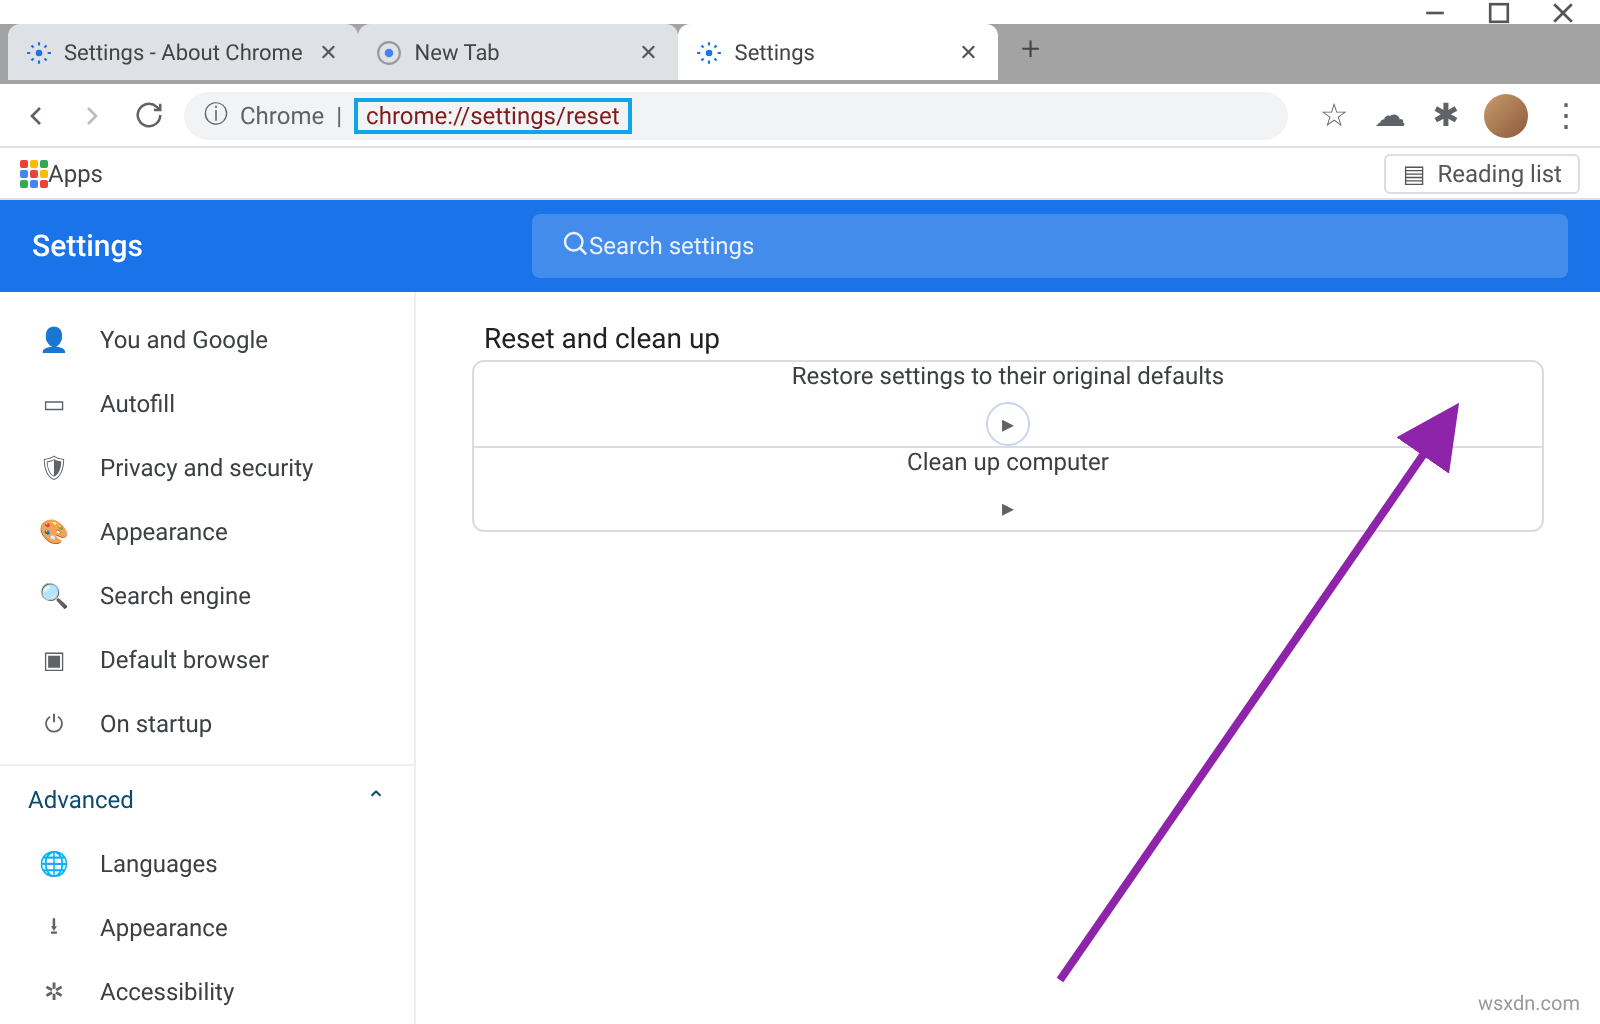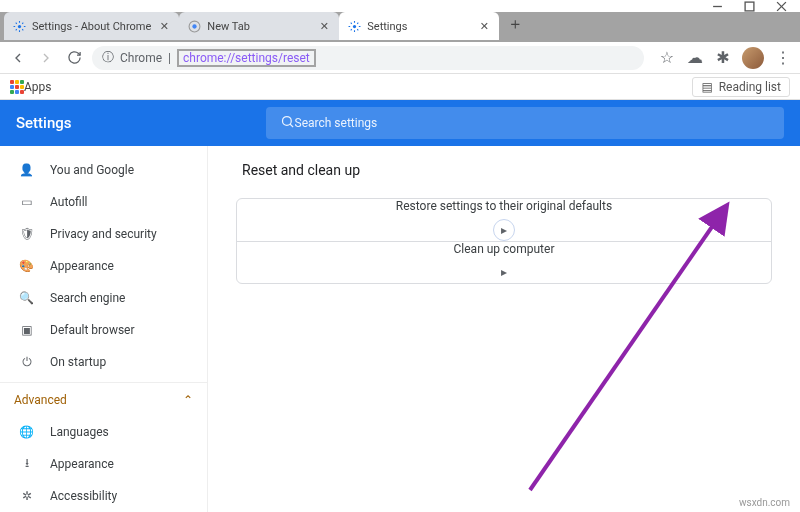--- a/index.html
+++ b/index.html
@@ -18,21 +18,21 @@
   .tab .favico { width:14px;height:14px; display:flex;align-items:center;justify-content:center; }
   .tab-close { margin-left:auto; width:14px;height:14px; color:#555; display:flex;align-items:center;justify-content:center; }
   .newtab { width:24px;height:24px; display:flex;align-items:center;justify-content:center; color:#444; margin-left:4px; }
 
   
   .toolbar { height:32px; background:#fff; display:flex; align-items:center; gap:8px; padding:0 8px; border-bottom:1px solid #e0e0e0; }
   .nav-btn { width:20px;height:20px;color:#5f6368; display:flex;align-items:center;justify-content:center; }
   .nav-btn.disabled { color:#bdbdbd; }
   .omnibox-wrap { flex:1; display:flex; align-items:center; height:24px; background:#f1f3f4; border-radius:12px; padding:0 10px; gap:6px; font-size:12px; color:#5f6368; position:relative; }
   .omni-site { color:#5f6368; }
-  .omni-url { color:#8b5cf6; border:2px solid #a3a3a3; padding:0 4px; }
+  .omni-url { color:#7f1d1d; border:2px solid #0ea5e9; padding:0 4px; }
   .toolbar-right { display:flex; gap:10px; align-items:center; margin-left:6px; }
   .tool-icon { width:18px;height:18px;color:#5f6368; display:flex;align-items:center;justify-content:center; }
   .avatar { width:22px;height:22px;border-radius:50%; background:linear-gradient(135deg,#c79b6e,#8c5a3a); }
 
   
   .bookmarks { height:26px; background:#fff; display:flex; align-items:center; padding:0 10px; gap:0; border-bottom:1px solid #e0e0e0; font-size:12px; color:#444;}
   .apps-icon {width:14px;height:14px;display:flex;flex-wrap:wrap;gap:1px;}
   .apps-icon span{width:4px;height:4px;border-radius:1px;}
   .reading-list { margin-left:auto; display:flex; gap:6px; align-items:center; font-size:12px; color:#555; border:1px solid #ddd; padding:2px 8px; border-radius:3px;}
 
@@ -42,24 +42,24 @@
   .searchbox { flex:1; max-width:530px; margin-left:170px; height:32px; background:rgba(255,255,255,0.18); border-radius:4px; display:flex; align-items:center; padding:0 14px; }
   .searchbox input { background:transparent; border:none; outline:none; color:#fff; font-size:12px;}
   .searchbox input::placeholder{ color:#eaf2fe; }
   .searchbox .s-icon { color:#eaf2fe; }
 
   
   .content { display:flex; height:calc(512px - 12px - 30px - 32px - 26px - 46px); }
   .sidebar { width:208px; border-right:1px solid #eee; padding:8px 0; }
   .side-item { height:32px; display:flex; align-items:center; gap:14px; padding:0 18px; font-size:12px; color:#3c4043; cursor:pointer;}
   .side-item .side-icon { width:18px;color:#5f6368;display:flex;align-items:center;justify-content:center; }
-  .side-section { height:34px; display:flex; align-items:center; padding:0 14px; font-size:12px; color:#a16207; border-top:1px solid #eee; margin-top:4px; justify-content:space-between;}
+  .side-section { height:34px; display:flex; align-items:center; padding:0 14px; font-size:12px; color:#0c4a6e; border-top:1px solid #eee; margin-top:4px; justify-content:space-between;}
 
   .main { flex:1; padding:16px 28px; }
-  .section-title { font-size:14px; color:#202124; margin-bottom:20px; margin-left:6px; }
+  .section-title { font-size:14px; color:#202124; margin-bottom:2px; margin-left:6px; }
   .card { border:1px solid #dadce0; border-radius:6px; }
   .row { height:42px; display:flex; align-items:center; padding:0 18px; font-size:12px; color:#3c4043; justify-content:space-between; cursor:pointer;flex-direction:column;}
   .row + .row { border-top:1px solid #dadce0; }
   .row-arrow { width:22px;height:22px;border:1px solid #c7d5ee;border-radius:50%; display:flex;align-items:center;justify-content:center; color:#5f6368;}
   .row-arrow.plain { border:none; }
 
   
   .annotation { position:absolute; pointer-events:none; }
   .annotation svg { overflow:visible; }
 

